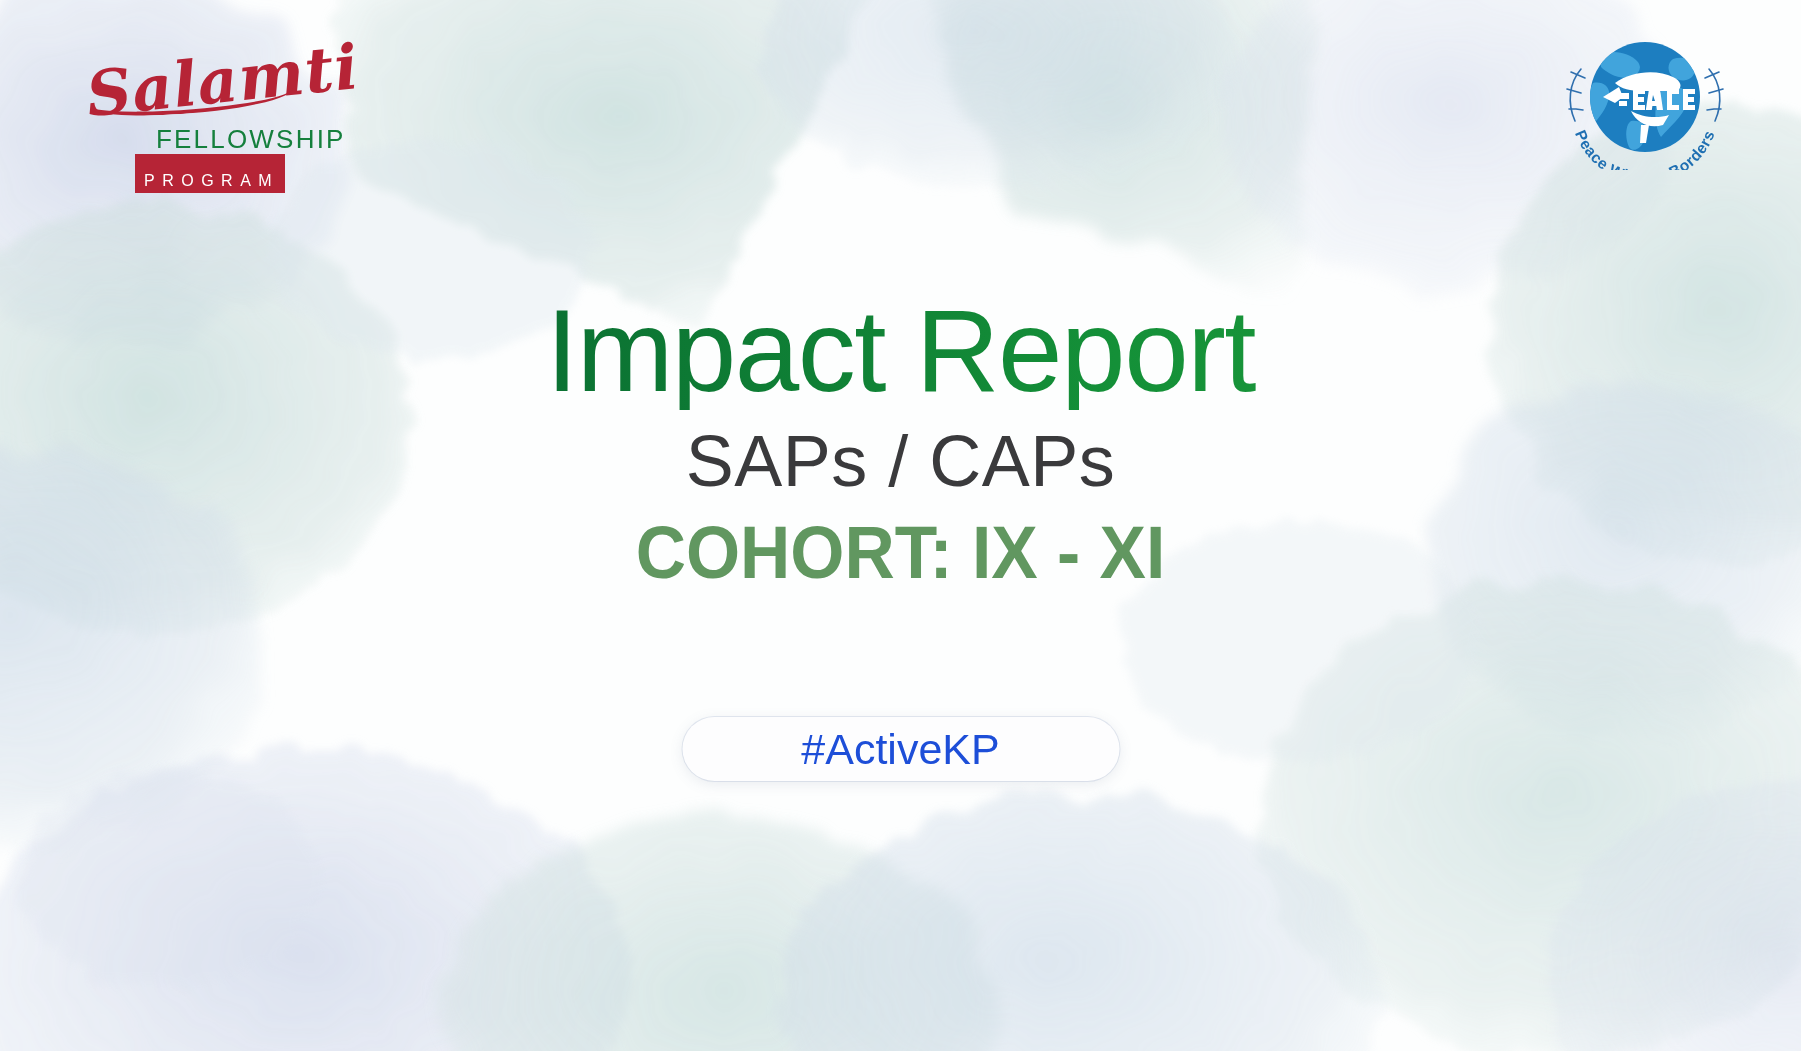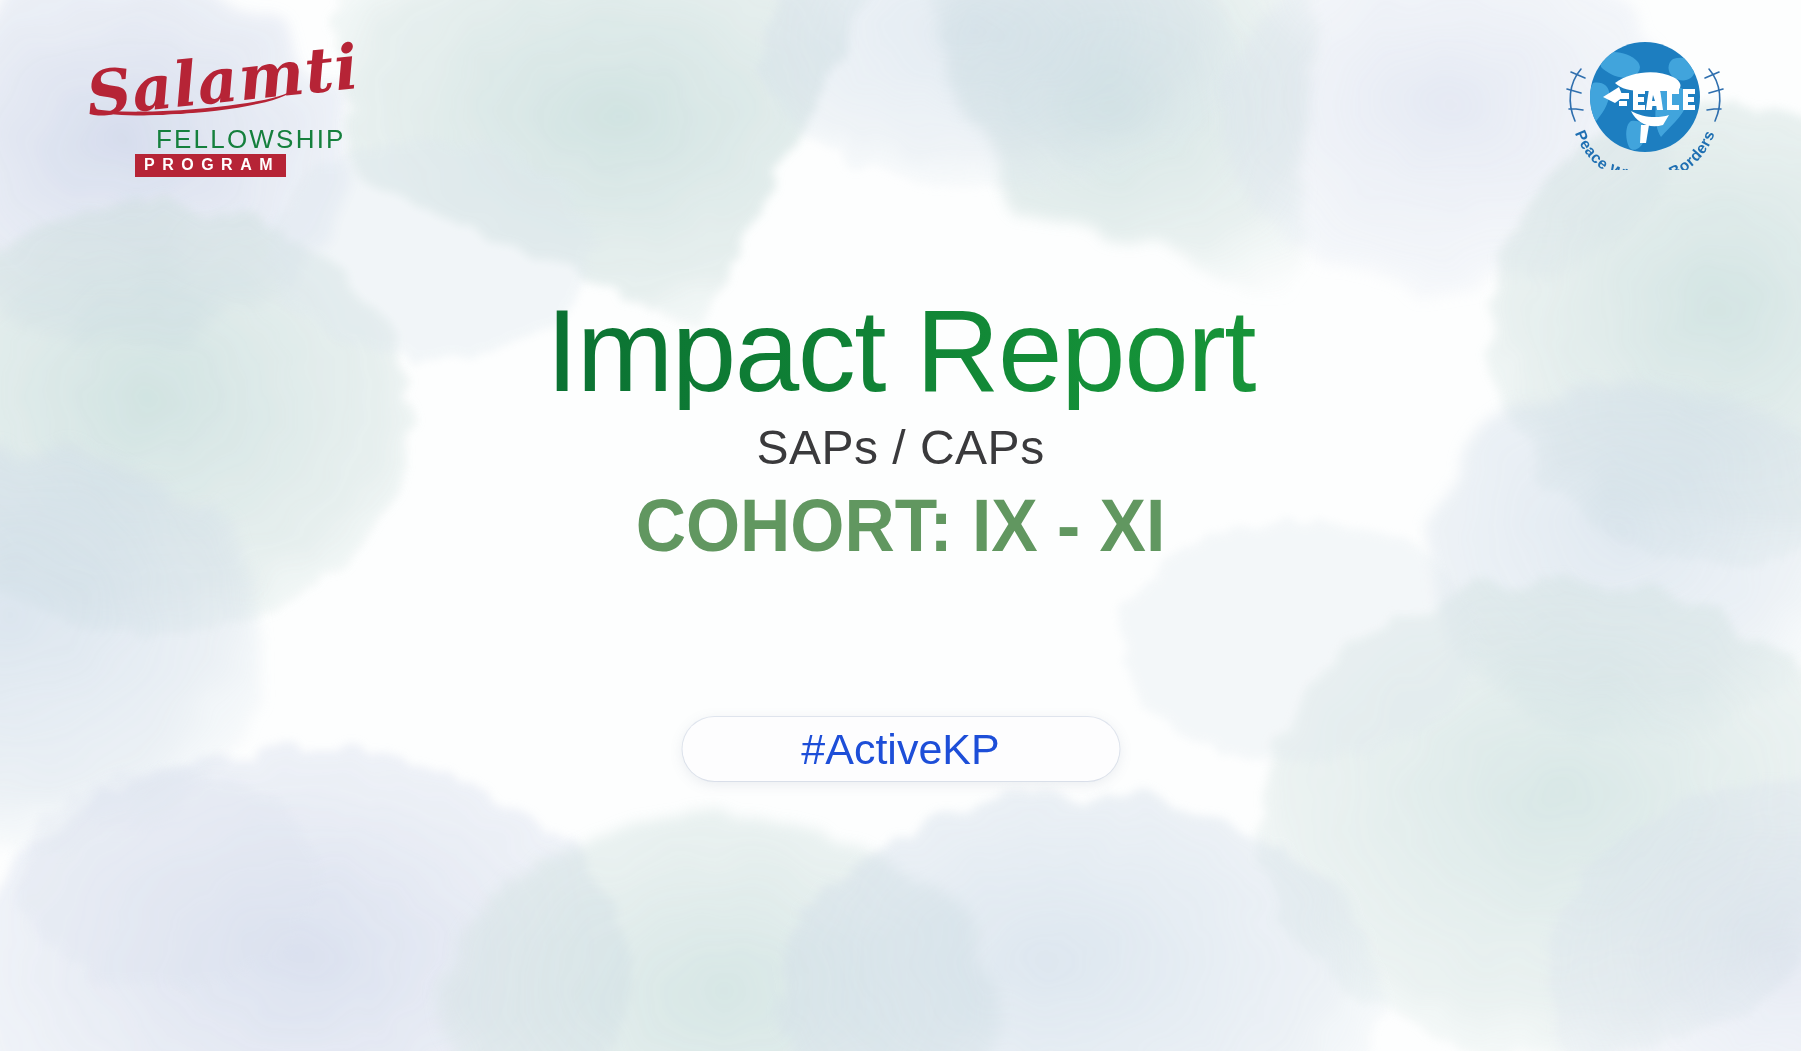--- a/index.html
+++ b/index.html
@@ -56,23 +56,23 @@
     color:#15803d;
     white-space:nowrap;
     margin-left:21px;
   }
   .salamti-program {
     position:absolute;
     left:57px; top:112px;
     background:#b62436;
     color:#ffffff;
     font-size:16px;
-    font-weight:700;
+    font-weight:400;
     letter-spacing:7.5px;
-    padding:2px 6px 3px 9px;
+    padding:18px 6px 3px 9px;
     white-space:nowrap;
   }
 
   
   #pwb-logo {
     position:absolute; left:1545px; top:25px;
     width:200px; height:145px;
   }
 
   
@@ -89,21 +89,21 @@
     letter-spacing:-1.5px;
     background:linear-gradient(90deg,#04622e 0%,#0a6f32 28%,#149038 62%,#22a03c 100%);
     -webkit-background-clip:text;
     background-clip:text;
     color:transparent;
     -webkit-text-fill-color:transparent;
     font-family:"Liberation Sans", sans-serif;
   }
   #subtitle-saps-caps {
     margin-top:10px;
-    font-size:48px;
+    font-size:72px;
     font-weight:400;
     color:#3a3a3c;
     letter-spacing:0.5px;
   }
   #cohort-line {
     margin-top:8px;
     font-size:74px;
     font-weight:700;
     color:#619760;
     letter-spacing:0px;

